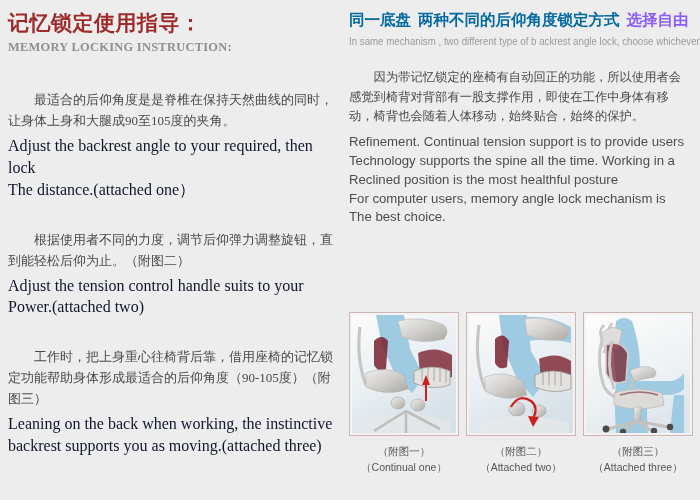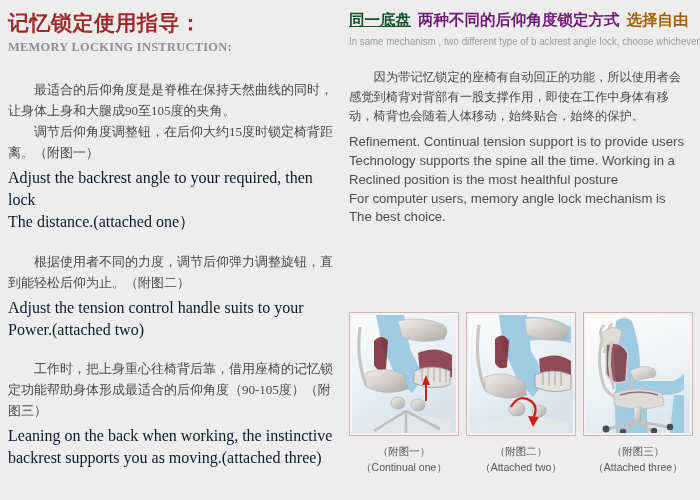--- a/index.html
+++ b/index.html
@@ -22,30 +22,30 @@
   }
   .title-en {
     margin-top:3px;
     font-size:13.5px; font-weight:bold; letter-spacing:.3px;
     color:#8e8e8e;
     transform:scaleX(.92); transform-origin:left center;
   }
 
   
   .rtitle { font-size:15.5px; font-weight:bold; line-height:1.3; white-space:nowrap; }
-  .rtitle .seg-a { color:#14532d;text-decoration:underline; }
-  .rtitle .seg-b { color:#701a75; margin-left:7px; }
-  .rtitle .seg-c { color:#a16207; margin-left:7px; }
+  .rtitle .seg-a { color:#0369a1; }
+  .rtitle .seg-b { color:#0369a1; margin-left:7px; }
+  .rtitle .seg-c { color:#8b5cf6; margin-left:7px; }
   .rsub {
     margin-top:5px; font-size:10px; color:#9a9a9a; line-height:1.3;
     transform:scaleX(.97); transform-origin:left center; white-space:nowrap;
   }
 
   
-  .blk { margin-top:4px; }
+  .blk { margin-top:14px; }
   .cn {
     font-size:13px; color:#4a4a4a; line-height:1.62;
     text-indent:2em;
   }
   .en {
     font-size:16px; color:#0f172a; line-height:1.36;
   }
   .en-gap { margin-top:4px; }
   .sp-sm { height:7px; }
   .sp-md { height:14px; }
@@ -82,21 +82,20 @@
 
   <div class="col-left">
 
     <div class="title-cn">记忆锁定使用指导：</div>
     <div class="title-en">MEMORY  LOCKING INSTRUCTION:</div>
 
     <div class="sp-lg"></div>
 
     <div class="blk">
       <div class="cn">最适合的后仰角度是是脊椎在保持天然曲线的同时，让身体上身和大腿成90至105度的夹角。</div>
-      <div class="cn">调节后仰角度调整钮，在后仰大约15度时锁定椅背距离。（附图一）</div>
       <div class="en en-gap">Adjust the backrest angle to your required, then lock</div>
       <div class="en">The distance.(attached one）</div>
     </div>
 
     <div class="sp-md"></div>
 
     <div class="blk">
       <div class="cn">根据使用者不同的力度，调节后仰弹力调整旋钮，直到能轻松后仰为止。（附图二）</div>
       <div class="en en-gap">Adjust the tension control handle suits to your</div>
       <div class="en">Power.(attached two)</div>

